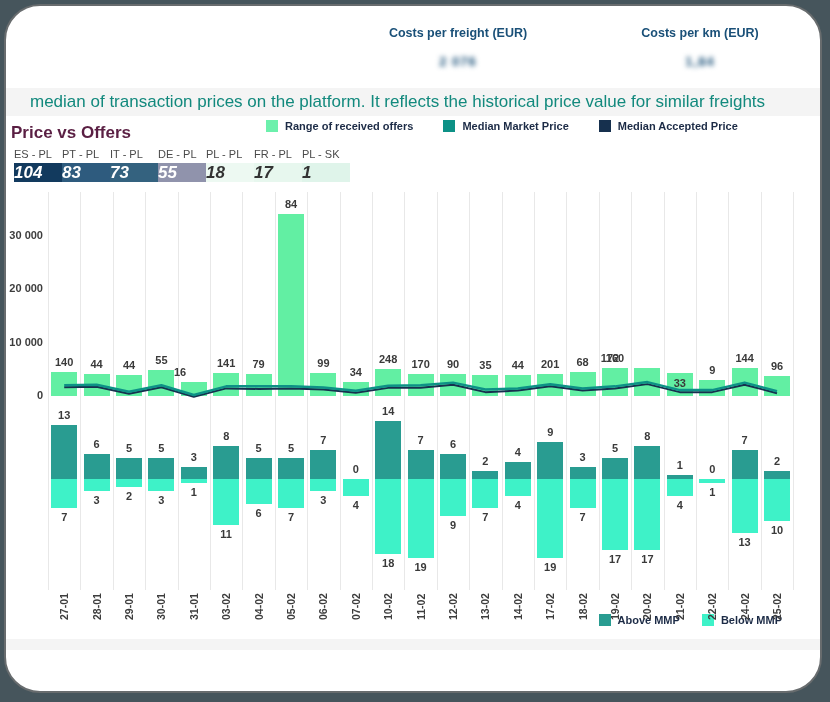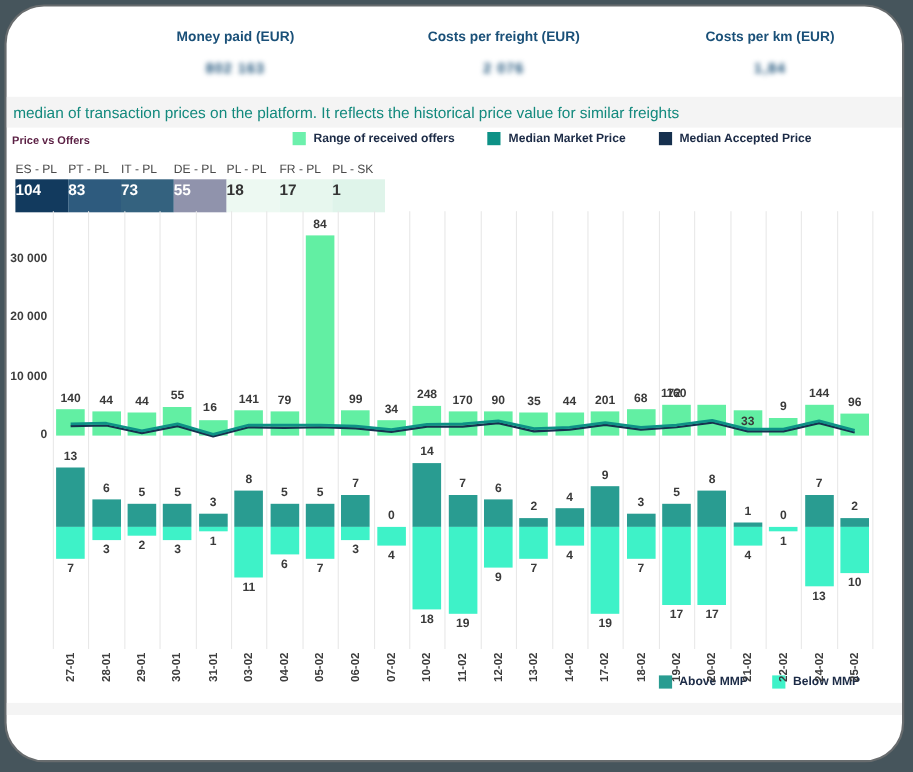--- a/index.html
+++ b/index.html
@@ -3,53 +3,49 @@
 <meta charset="utf-8">
 <style>
   html,body{margin:0;padding:0;width:830px;height:702px;background:#46555c;font-family:"Liberation Sans",sans-serif;overflow:hidden;}
   .card{position:absolute;left:4px;top:4px;width:818px;height:689px;background:#ffffff;border:2px solid #686c6e;border-radius:36px;overflow:hidden;box-sizing:border-box;}
   
   .metric{position:absolute;top:20px;transform:translateX(-50%);text-align:center;width:220px;}
   .metric .m-label{font-size:12.5px;font-weight:bold;color:#1a5078;}
   .metric .m-value{margin-top:14px;font-size:13px;font-weight:bold;color:#1a5078;filter:blur(2.6px);letter-spacing:1px;}
   
   .subtitle-strip{position:absolute;left:0;right:0;top:82px;height:28px;background:#f4f4f4;display:flex;align-items:center;}
-  .subtitle-strip span{color:#12897d;font-size:14px;padding-left:6px;}
-  
-  .section-title{position:absolute;left:5px;top:117px;font-size:10px;font-weight:bold;color:#5a1f43;}
+  .subtitle-strip span{color:#12897d;font-size:17px;padding-left:24px;}
+  
+  .section-title{position:absolute;left:5px;top:117px;font-size:17px;font-weight:bold;color:#5a1f43;}
   .legend-top{position:absolute;left:260px;top:114px;display:flex;gap:30px;align-items:center;}
   .legend-item{display:flex;align-items:center;gap:7px;}
   .legend-swatch{width:12px;height:12px;display:inline-block;}
   .legend-label{font-size:11px;font-weight:bold;color:#1c2b46;}
   
   .tabs{position:absolute;left:8px;top:139px;display:flex;}
   .tab{width:48px;text-align:left;cursor:pointer;}
   .tab .t-label{font-size:11px;color:#4a4a4a;height:18px;line-height:18px;}
-  .tab .t-count{font-size:14px;font-weight:bold;height:30px;line-height:19px;}
+  .tab .t-count{font-size:17px;font-weight:bold;height:19px;line-height:19px;font-style:italic;}
   
   #chart-area{position:absolute;left:0;top:178px;width:824px;height:458px;}
   .gridline{position:absolute;width:1px;background:#e8e8e8;top:8px;height:398px;}
   .ytick{position:absolute;left:0;width:37px;text-align:right;font-size:11px;font-weight:bold;color:#3d3d3d;}
   .bar{position:absolute;}
   .blabel{position:absolute;width:44px;text-align:center;font-size:11px;font-weight:bold;color:#3a3a3a;}
   .xlabel{position:absolute;writing-mode:vertical-rl;transform:rotate(180deg);font-size:10.5px;font-weight:bold;color:#3d3d3d;height:44px;line-height:16px;}
   #line-svg{position:absolute;left:0;top:0;pointer-events:none;}
   .legend-bottom{position:absolute;right:48px;top:430px;display:flex;gap:22px;align-items:center;}
   
   .bottom-strip{position:absolute;left:0;right:0;top:633px;height:11px;background:#f4f4f4;}
 </style>
 </head>
 <body>
 
 <div class="card">
 
-  <div class="metric" style="left:208px">
-    <div class="m-label">Money paid (EUR)</div>
-    <div class="m-value">802 163</div>
-  </div>
   <div class="metric" style="left:452px">
     <div class="m-label">Costs per freight (EUR)</div>
     <div class="m-value">2 076</div>
   </div>
   <div class="metric" style="left:694px">
     <div class="m-label">Costs per km (EUR)</div>
     <div class="m-value">1,84</div>
   </div>
 
   <div class="subtitle-strip">
@@ -144,21 +140,21 @@
       <div class="ytick" style="top: 44.5px;">30 000</div>
       <div class="bar" style="left: 45.2px; top: 187.925px; width: 26px; height: 24.075px; background: rgb(98, 239, 163);"></div>
       <div class="blabel" style="left: 36.2px; top: 171.925px;">140</div>
       <div class="bar" style="left: 77.6px; top: 190.065px; width: 26px; height: 21.935px; background: rgb(98, 239, 163);"></div>
       <div class="blabel" style="left: 68.6px; top: 174.065px;">44</div>
       <div class="bar" style="left: 110px; top: 191.135px; width: 26px; height: 20.865px; background: rgb(98, 239, 163);"></div>
       <div class="blabel" style="left: 101px; top: 175.135px;">44</div>
       <div class="bar" style="left: 142.4px; top: 185.785px; width: 26px; height: 26.215px; background: rgb(98, 239, 163);"></div>
       <div class="blabel" style="left: 133.4px; top: 169.785px;">55</div>
       <div class="bar" style="left: 174.8px; top: 198.09px; width: 26px; height: 13.91px; background: rgb(98, 239, 163);"></div>
-      <div class="blabel" style="left: 163px; top: 182.09px; font-family: Liberation Mono, monospace;">16</div>
+      <div class="blabel" style="left: 152px; top: 182.09px;">16</div>
       <div class="bar" style="left: 207.2px; top: 188.995px; width: 26px; height: 23.005px; background: rgb(98, 239, 163);"></div>
       <div class="blabel" style="left: 198.2px; top: 172.995px;">141</div>
       <div class="bar" style="left: 239.6px; top: 190.065px; width: 26px; height: 21.935px; background: rgb(98, 239, 163);"></div>
       <div class="blabel" style="left: 230.6px; top: 174.065px;">79</div>
       <div class="bar" style="left: 272px; top: 30.1px; width: 26px; height: 181.9px; background: rgb(98, 239, 163);"></div>
       <div class="blabel" style="left: 263px; top: 14.1px;">84</div>
       <div class="bar" style="left: 304.4px; top: 188.995px; width: 26px; height: 23.005px; background: rgb(98, 239, 163);"></div>
       <div class="blabel" style="left: 295.4px; top: 172.995px;">99</div>
       <div class="bar" style="left: 336.8px; top: 198.09px; width: 26px; height: 13.91px; background: rgb(98, 239, 163);"></div>
       <div class="blabel" style="left: 327.8px; top: 182.09px;">34</div>

